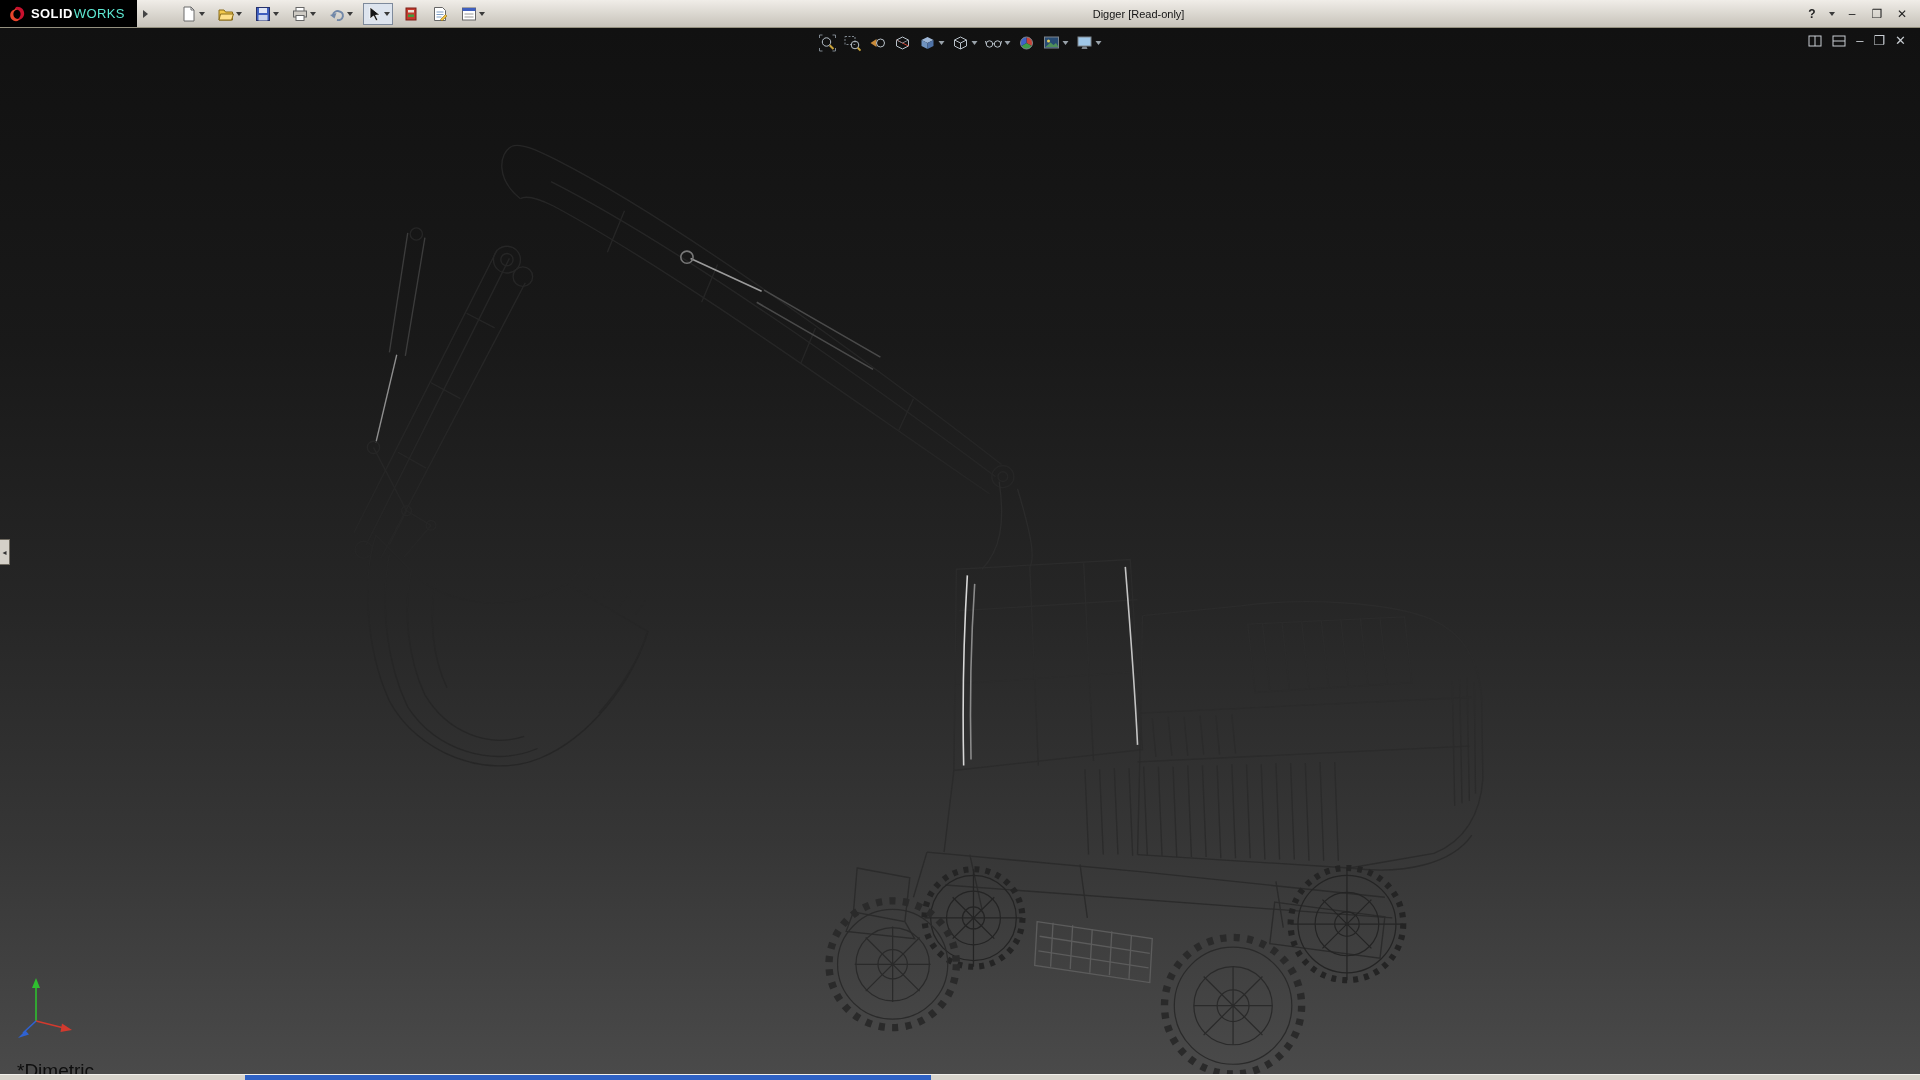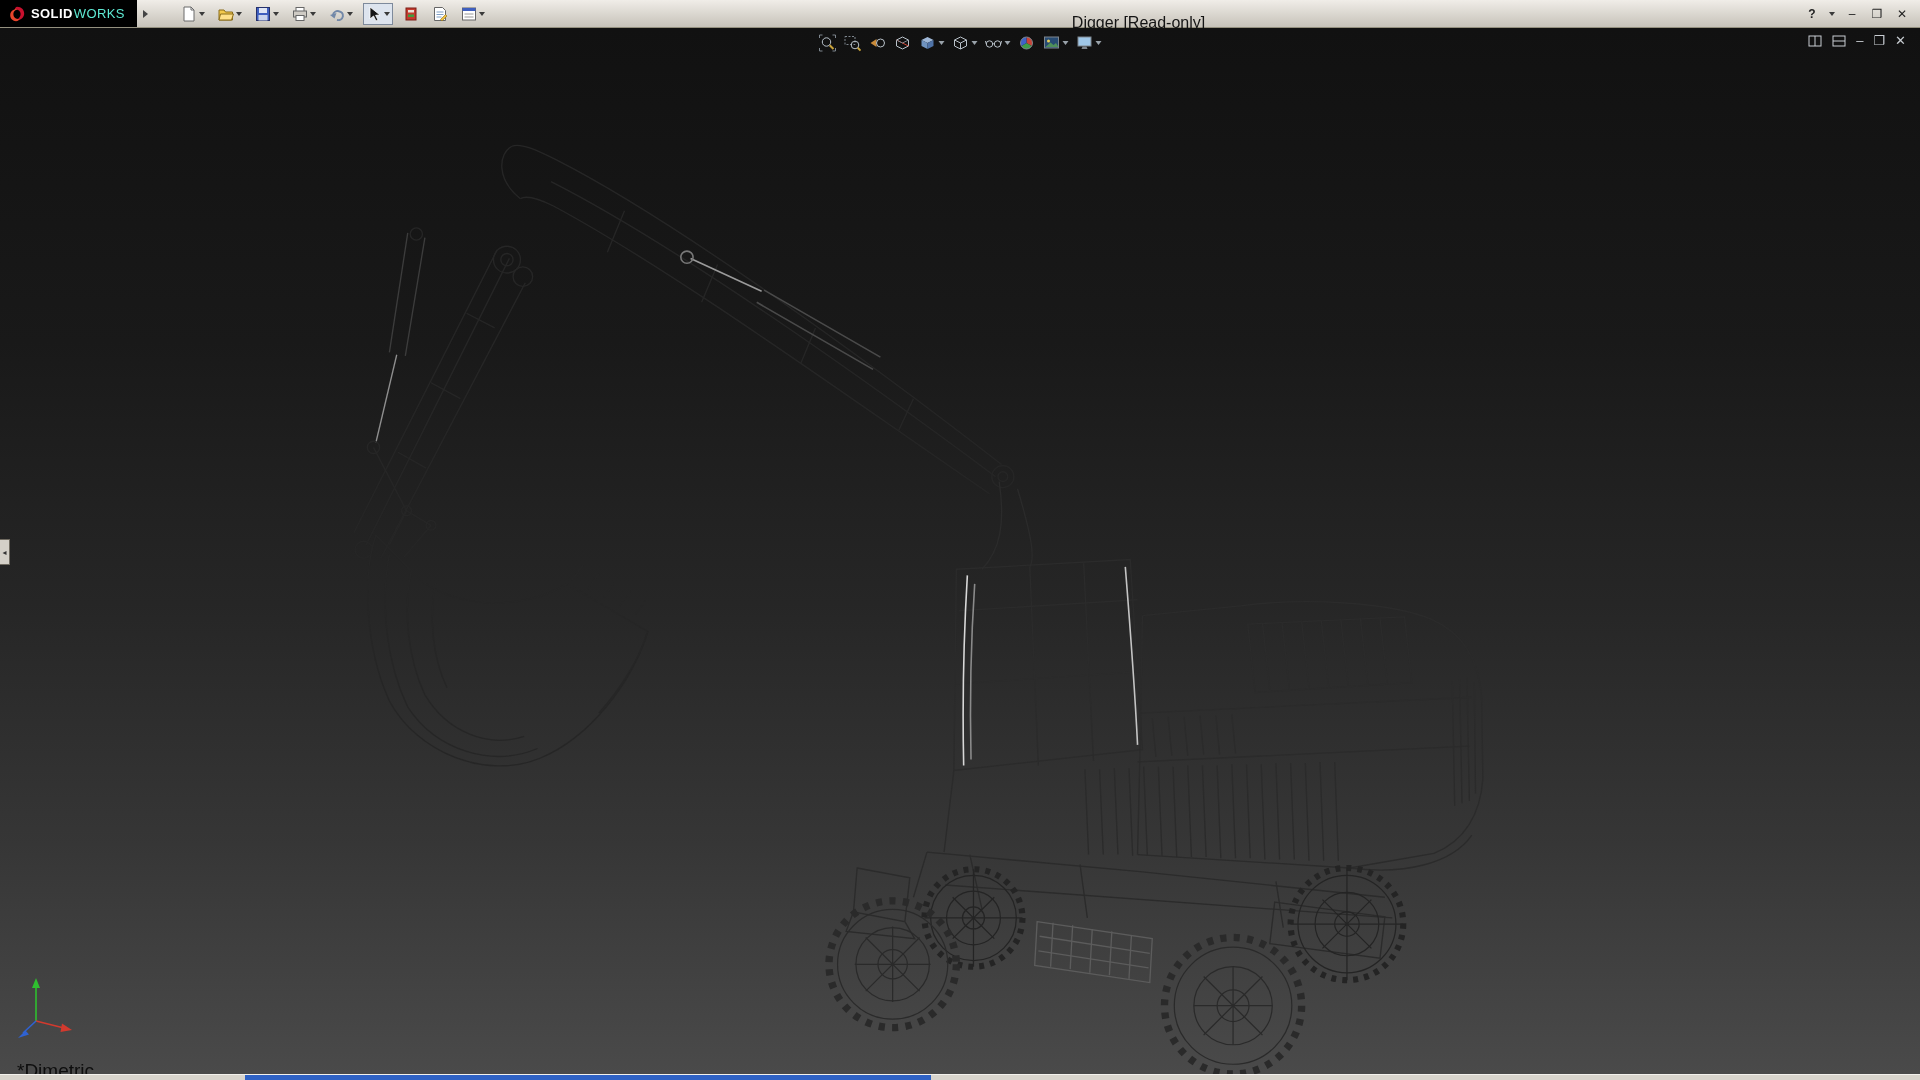--- a/index.html
+++ b/index.html
@@ -19,21 +19,21 @@
     border-bottom:4px solid transparent; border-left:5px solid #444; margin-left:6px; }
 
   .toolbar { display:flex; align-items:center; gap:7px; margin-left:30px; }
   .tb-btn { display:flex; align-items:center; gap:2px; padding:2px; border:1px solid transparent; }
   .tb-btn svg { display:block; }
   .tb-btn.active { border:1px solid #7e8globalb; border:1px solid #7e8a9b; background:#dde4ee; }
   .dd { width:0; height:0; border-left:3px solid transparent;
     border-right:3px solid transparent; border-top:4px solid #3a3a3a; }
 
   .win-title { position:absolute; left:59.3%; top:50%; transform:translate(-50%,-50%);
-    font-size:16px; color:#141414; white-space:nowrap;margin-top:9px; }
+    font-size:11px; color:#141414; white-space:nowrap; }
 
   .win-controls { margin-left:auto; display:flex; align-items:center; gap:9px; padding-right:10px; }
   .wc { font-size:12px; color:#222; width:16px; text-align:center; cursor:default; line-height:16px; }
   .wc.help { font-weight:bold; }
 
   
   .viewport { flex:1 1 auto; position:relative; overflow:hidden;
     background:linear-gradient(180deg,#111111 0%,#191919 30%,#262626 55%,#363636 78%,#4a4a4a 100%); }
   .model { position:absolute; inset:0; width:100%; height:100%; }
 

